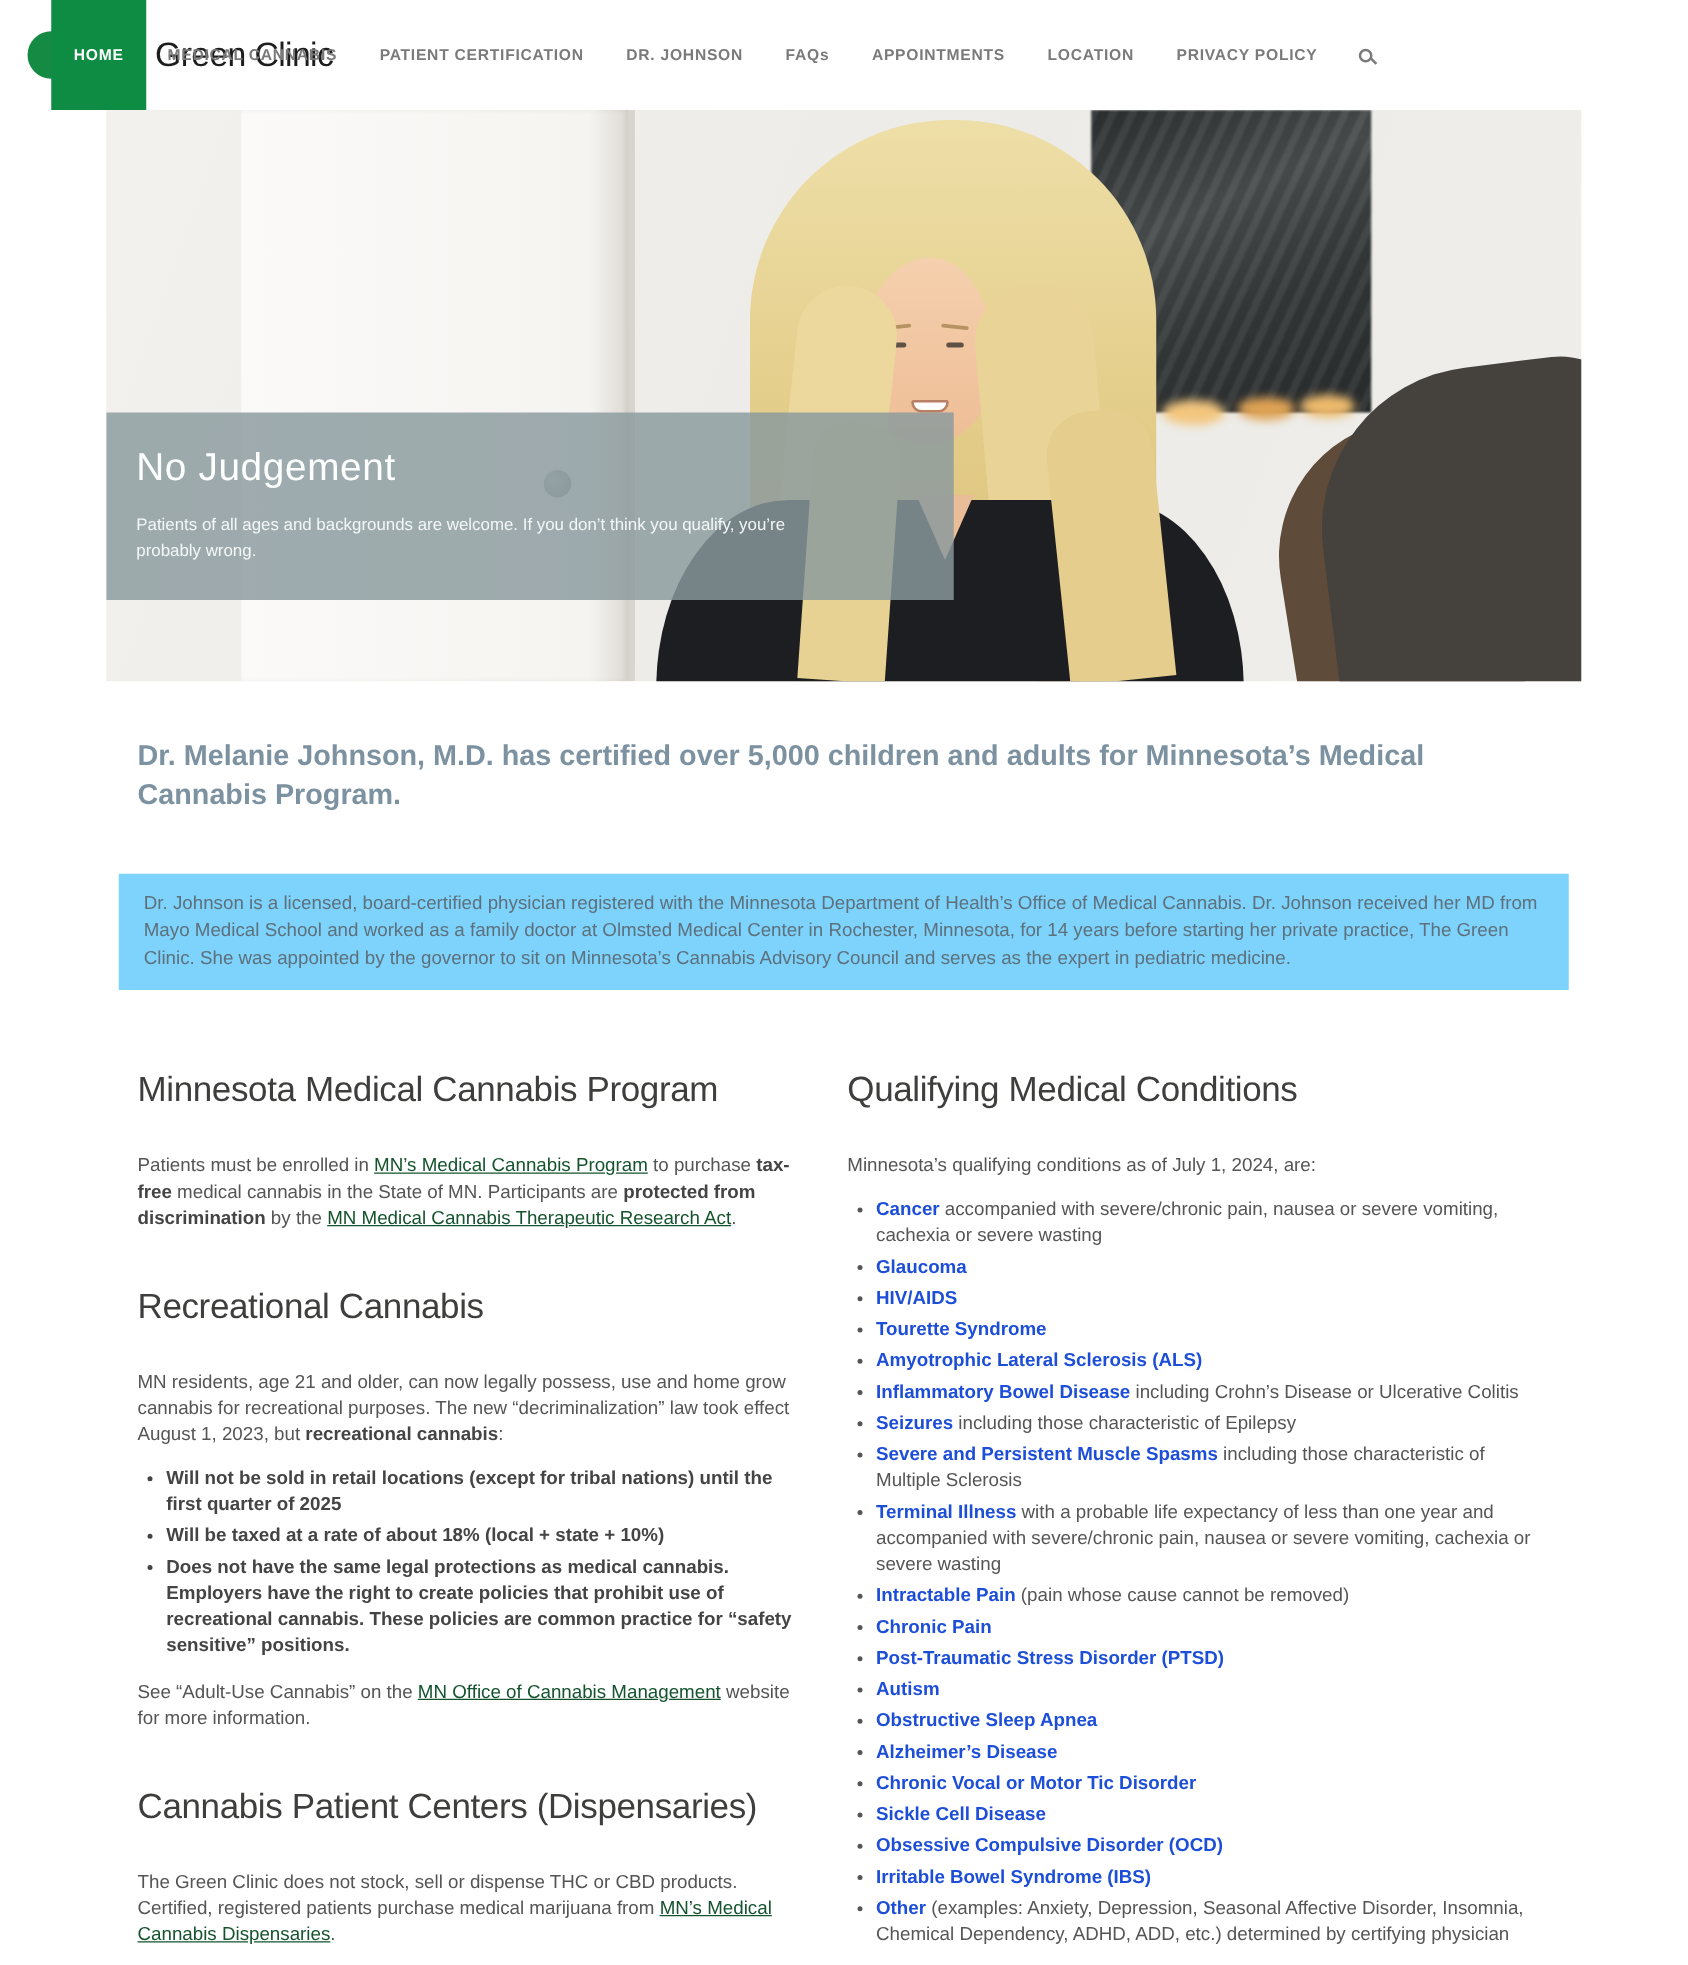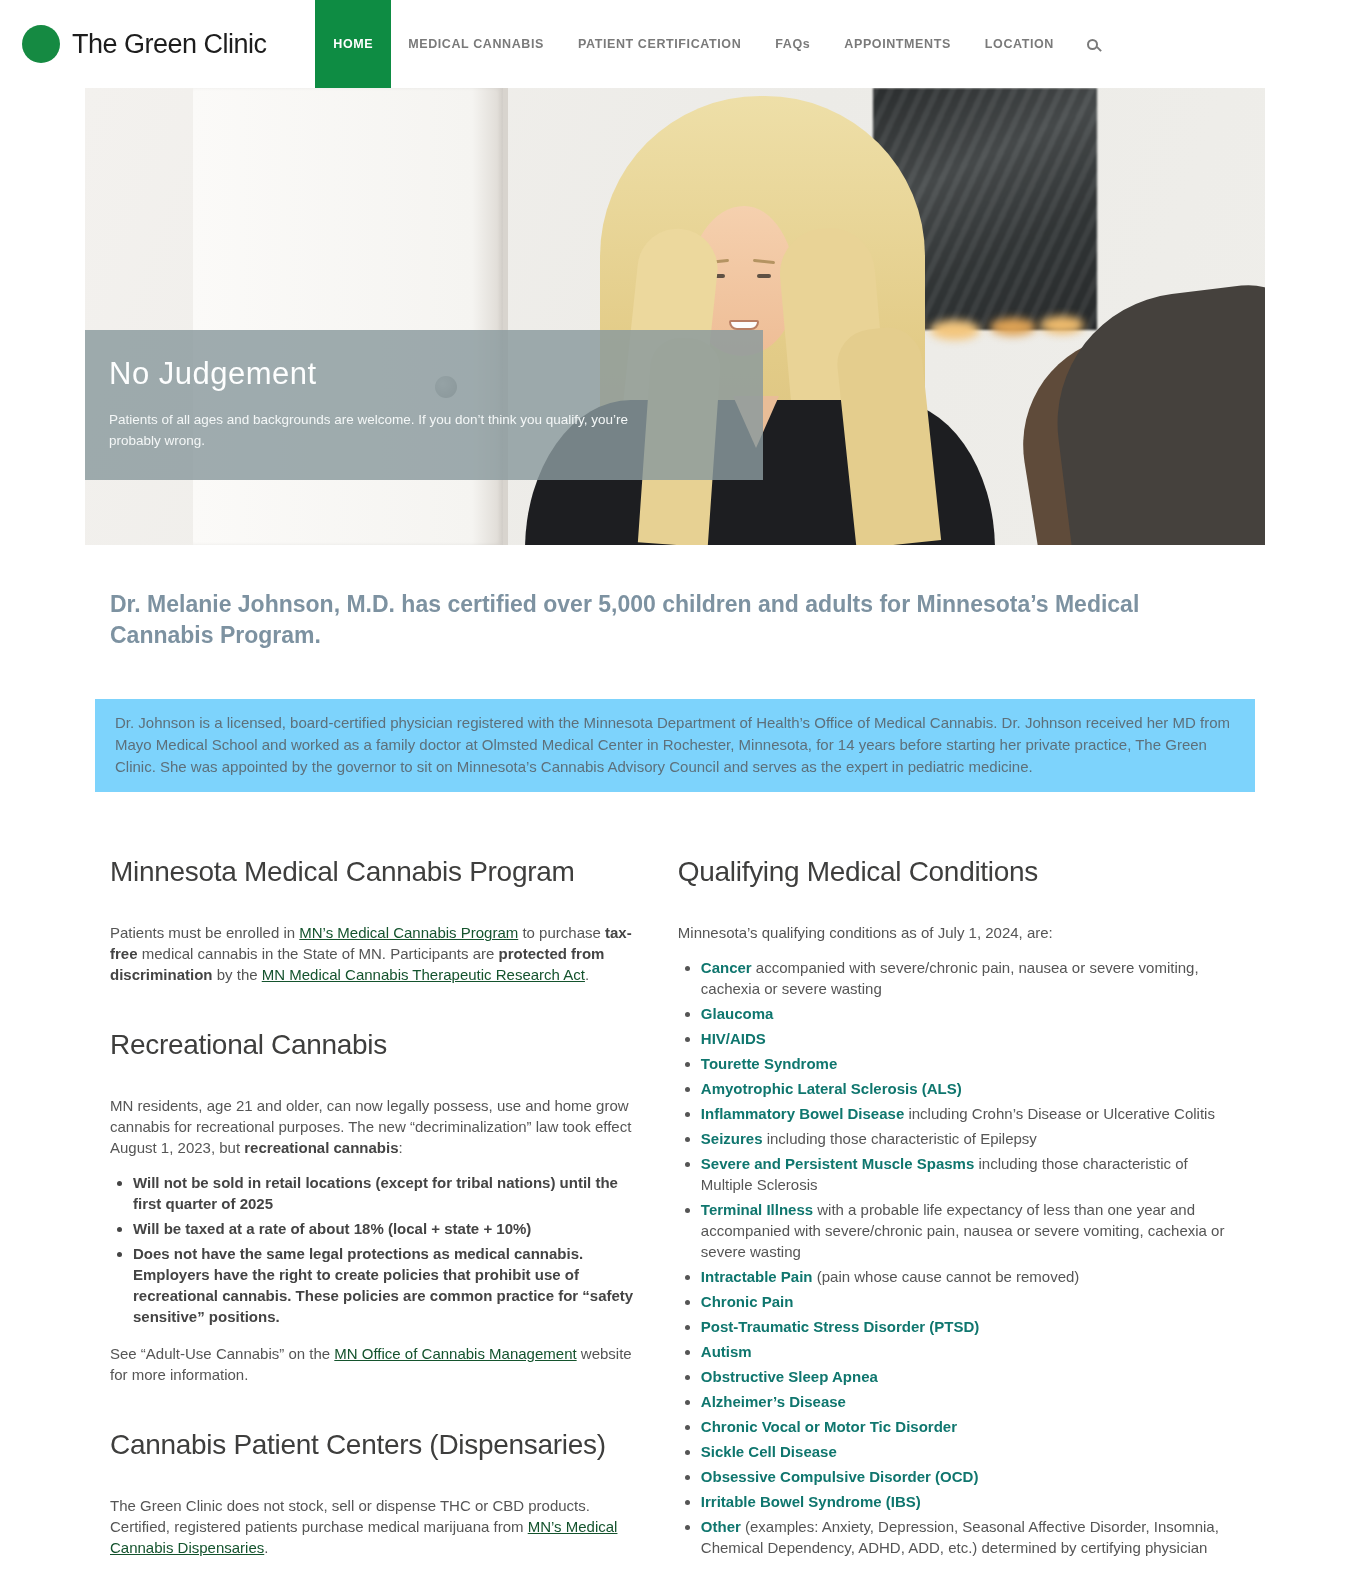--- a/index.html
+++ b/index.html
@@ -59,37 +59,39 @@
   .col-right { width:575px; }
   h3.section { font-size:28px; font-weight:300; color:#3e3e3d; margin-bottom:34px; letter-spacing:-0.3px; }
   .col-left h3.section, .col-right h3.section { margin-top:16px; }
   .section-block { margin-bottom:44px; }
   p.body { font-size:15px; line-height:1.4; color:#555; margin-bottom:14px; }
   p.body b { color:#444; }
   a.tlink { color:#14532d; text-decoration:underline; }
   ul.blist { margin:14px 0 16px 3px; padding-left:20px; }
   ul.blist li { font-size:15px; line-height:1.4; margin-bottom:4px; color:#555; }
   ul.blist.boldlist li { font-weight:bold; color:#444; }
-  ul.blist li b { color:#0f766e; }
+  ul.blist li b { color:#1d4ed8; }
 </style>
 </head>
 <body>
 
 <div class="header">
   <div class="logo">
     <span class="logo-dot"></span>
     <span class="logo-text">The Green Clinic</span>
   </div>
   <nav class="nav">
     <a class="active" href="#">HOME</a>
     <a href="#">MEDICAL CANNABIS</a>
     <a href="#">PATIENT CERTIFICATION</a>
+    <a href="#">DR. JOHNSON</a>
     <a href="#">FAQs</a>
     <a href="#">APPOINTMENTS</a>
     <a href="#">LOCATION</a>
+    <a href="#">PRIVACY POLICY</a>
     <span class="search-btn">
       <span class="search-glyph"></span>
     </span>
   </nav>
 </div>
 
 <div class="card">
 
   <div class="hero">
     <div class="hero-door"></div>

